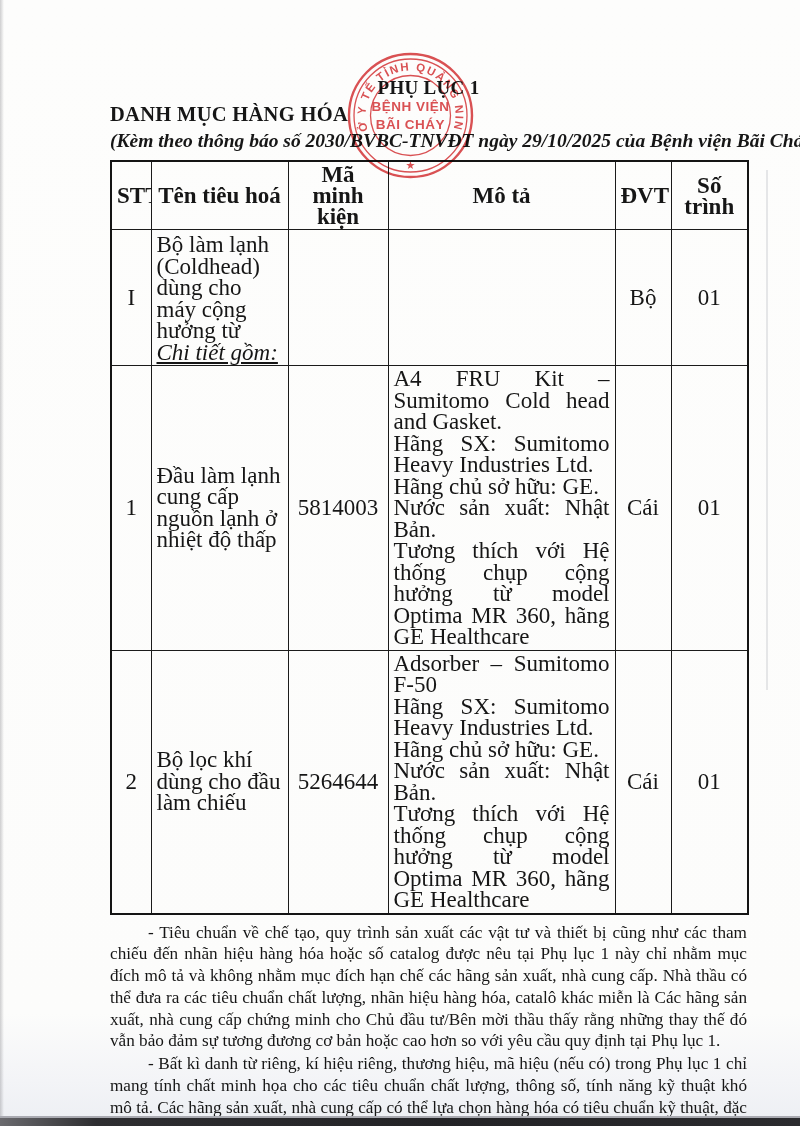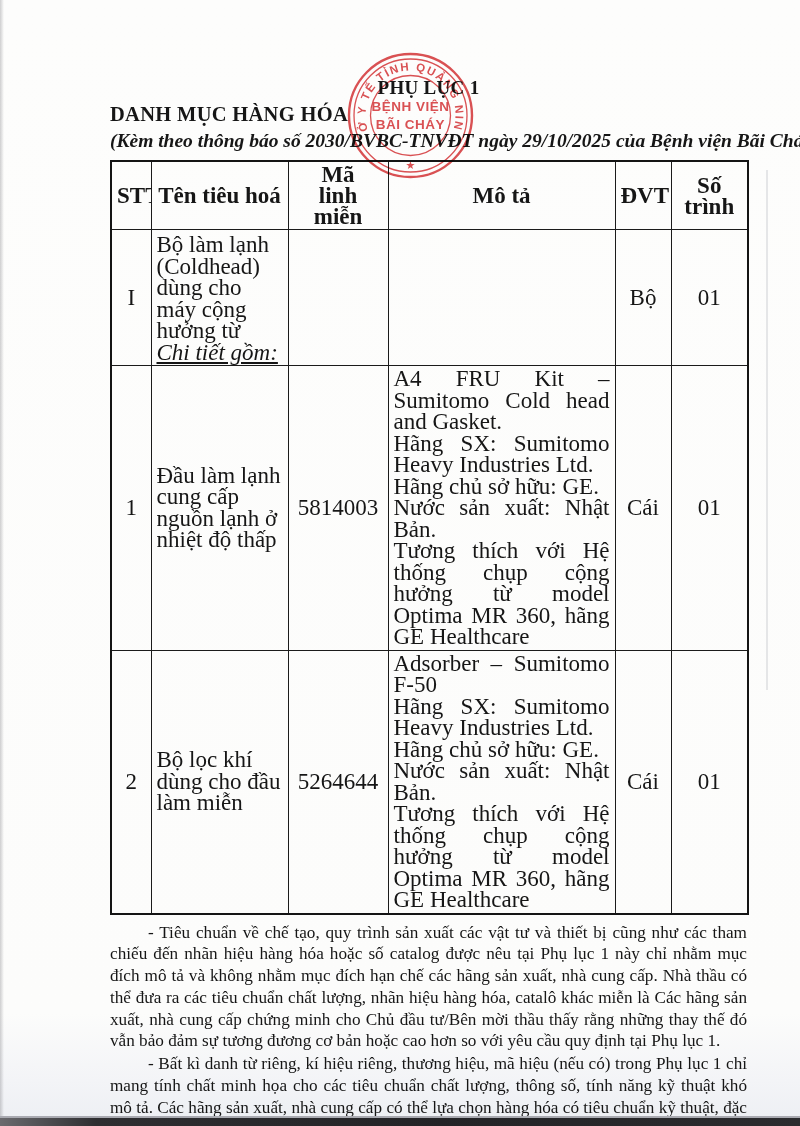--- a/index.html
+++ b/index.html
@@ -84,21 +84,21 @@
           <col style="width:100px">
         <col style="width:227px">
           <col style="width:56px">
           <col style="width:77px">
       </colgroup>
       <thead>
         <tr style="height:41px">
           <th>STT</th>
           <th>Tên tiêu hoá</th>
           <th>
-              <div class="hdr-narrow" style="max-width:66px">Mã linh miễn</div>
+              <div class="hdr-narrow" style="max-width:66px">Mã minh kiện</div>
             </th>
           <th>Mô tả</th>
           <th>ĐVT</th>
           <th>
               <div class="hdr-narrow">Số trình</div>
             </th>
         </tr>
       </thead>
       <tbody>
         <tr style="height:101px">
@@ -121,21 +121,21 @@
             <p>Hãng SX: Sumitomo Heavy Industries Ltd.</p>
             <p>Hãng chủ sở hữu: GE.</p>
             <p>Nước sản xuất: Nhật Bản.</p>
             <p>Tương thích với Hệ thống chụp cộng hưởng từ model Optima MR 360, hãng GE Healthcare</p>
           </td>
           <td class="c-unit">Cái</td>
           <td class="c-qty">01</td>
         </tr>
         <tr style="height:186px">
           <td class="c-stt">2</td>
-          <td class="c-name">Bộ lọc khí dùng cho đầu làm miễn</td>
+          <td class="c-name">Bộ lọc khí dùng cho đầu làm chiếu</td>
           <td class="c-code">5264644</td>
           <td class="c-desc">
             <p>Adsorber – Sumitomo F-50</p>
             <p>Hãng SX: Sumitomo Heavy Industries Ltd.</p>
             <p>Hãng chủ sở hữu: GE.</p>
             <p>Nước sản xuất: Nhật Bản.</p>
             <p>Tương thích với Hệ thống chụp cộng hưởng từ model Optima MR 360, hãng GE Healthcare</p>
           </td>
           <td class="c-unit">Cái</td>
           <td class="c-qty">01</td>

